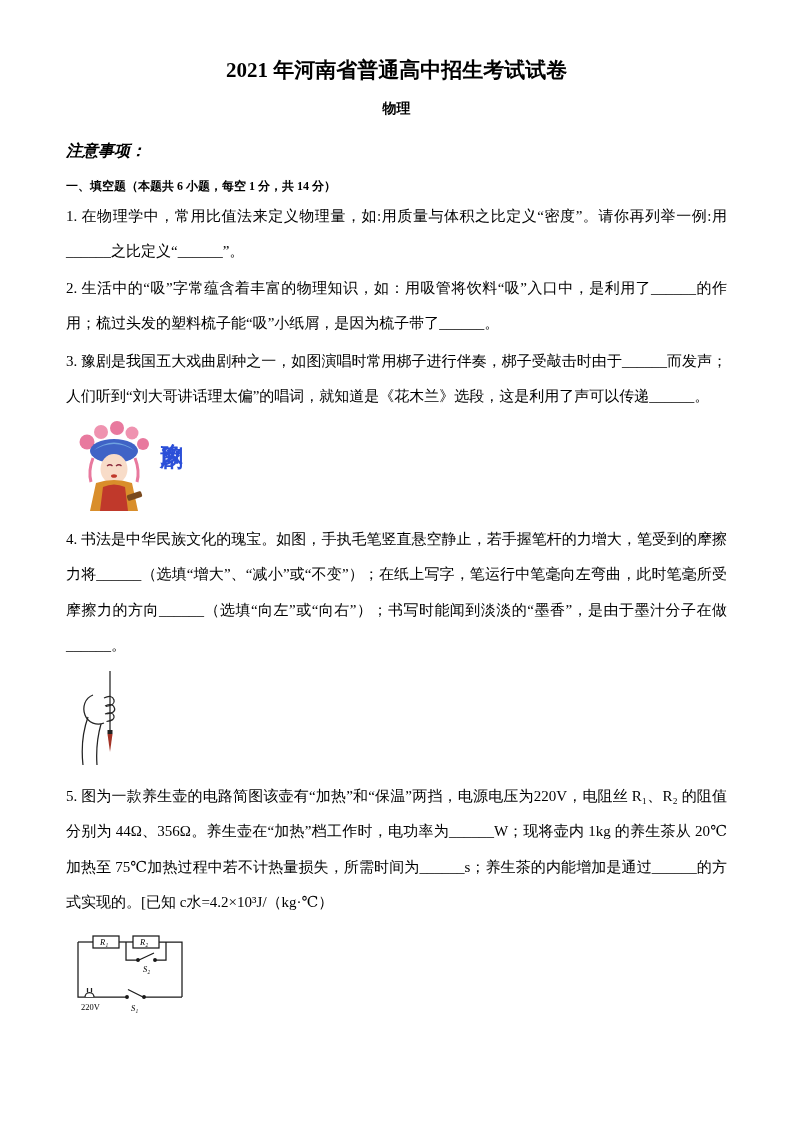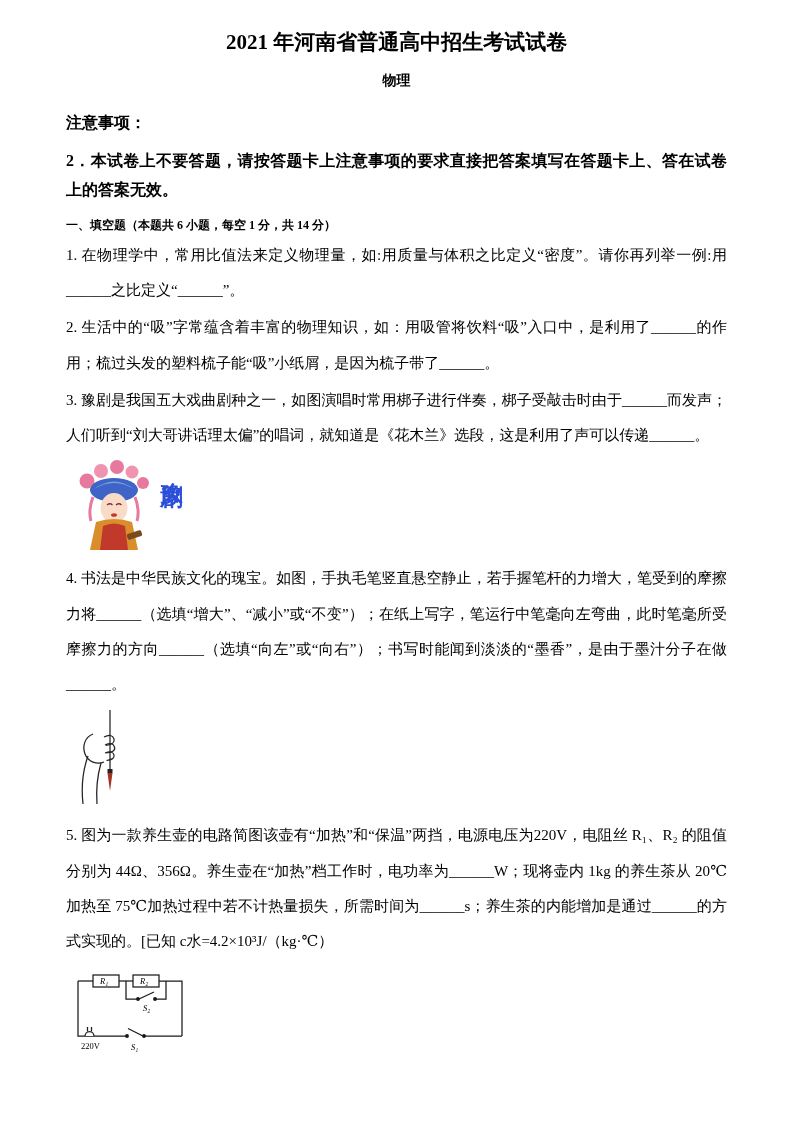--- a/index.html
+++ b/index.html
@@ -1,21 +1,21 @@
 <!DOCTYPE html>
 <html><head>
 <meta charset="utf-8">
 <style>
   * { box-sizing: border-box; }
   html, body { margin: 0; padding: 0; background: #ffffff; }
   .page {
     width: 793px;
     height: 1122px;
     margin: 0 auto;
-    padding: 22px 66px 16px 66px;
+    padding: 50px 66px 16px 66px;
     background: #ffffff;
     color: #000000;
     font-family: "Liberation Serif", "DejaVu Serif", serif;
     overflow: hidden;
   }
   .title {
     text-align: center;
     font-size: 21px;
     font-weight: 700;
     margin: 6px 0 16px 0;
@@ -25,20 +25,21 @@
     font-size: 14px;
     font-weight: 700;
     margin: 0 0 18px 0;
   }
   .notice {
     font-size: 16px;
     font-weight: 700;
     line-height: 1.85;
     margin: 8px 0;
     text-align: justify;
+    font-style: italic;
   }
   .notice.head { margin-bottom: 2px; }
   .section-head {
     font-size: 12px;
     font-weight: 700;
     margin: 12px 0 4px 0;
   }
   .question {
     font-size: 15px;
     line-height: 2.35;
@@ -68,21 +69,20 @@
 </style>
 </head>
 <body>
 
 <div class="page">
 
   <h1 class="title">2021 年河南省普通高中招生考试试卷</h1>
   <div class="subject">物理</div>
 
   <p class="notice head">注意事项：</p>
-  <p class="notice">2．本试卷上不要答题，请按答题卡上注意事项的要求直接把答案填写在答题卡上、答在试卷上的答案无效。</p>
 
   <p class="section-head">一、填空题（本题共 6 小题，每空 1 分，共 14 分）</p>
 
   <p class="question">1. 在物理学中，常用比值法来定义物理量，如:用质量与体积之比定义“密度”。请你再列举一例:用______之比定义“______”。</p>
   <p class="question">2. 生活中的“吸”字常蕴含着丰富的物理知识，如：用吸管将饮料“吸”入口中，是利用了______的作用；梳过头发的塑料梳子能“吸”小纸屑，是因为梳子带了______。</p>
   <p class="question">3. 豫剧是我国五大戏曲剧种之一，如图演唱时常用梆子进行伴奏，梆子受敲击时由于______而发声；人们听到“刘大哥讲话理太偏”的唱词，就知道是《花木兰》选段，这是利用了声可以传递______。</p>
 
   <figure class="fig opera-fig">
     <svg width="120" height="92" viewBox="0 0 240 184">
 

